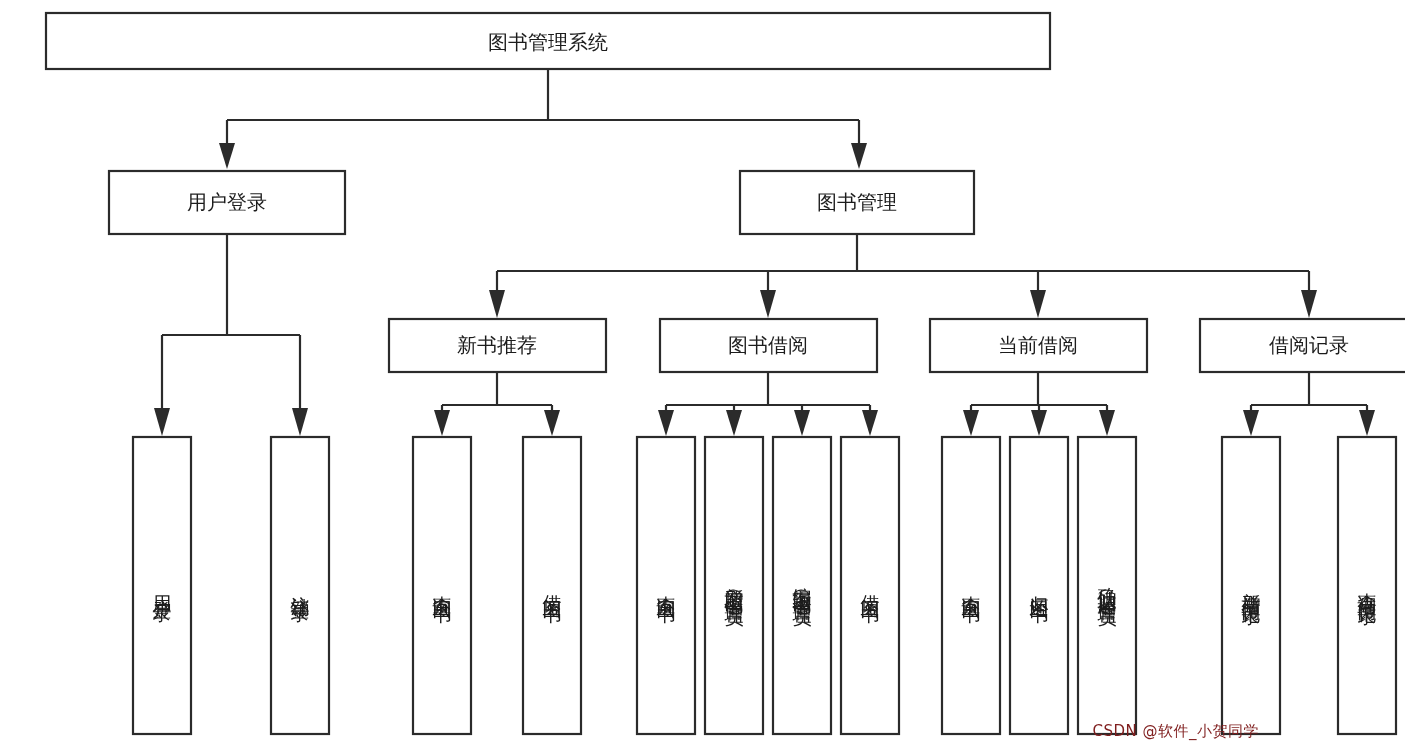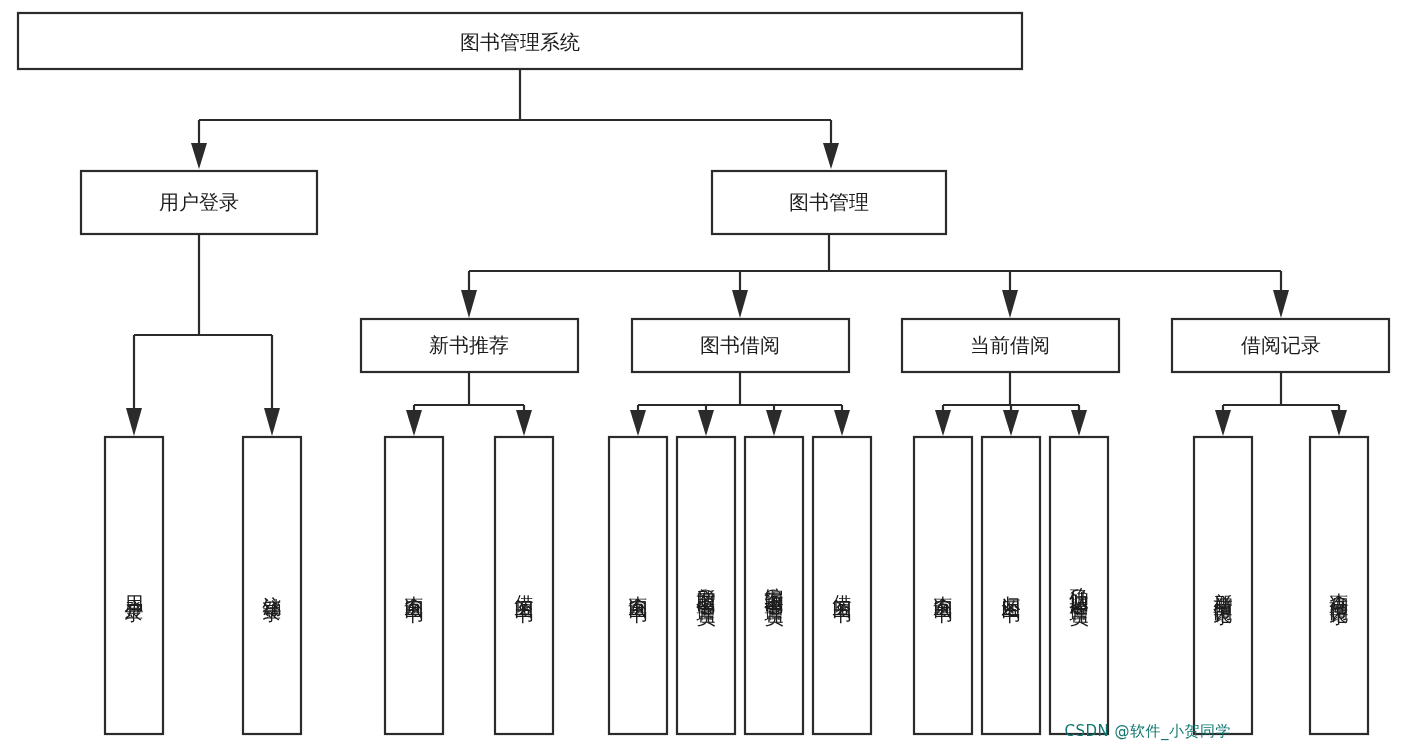--- a/index.html
+++ b/index.html
@@ -11,20 +11,21 @@
     width: 1405px;
     height: 747px;
     font-family: "DejaVu Sans", "Liberation Sans", sans-serif;
     overflow: hidden;
   }
   #diagram-root {
     position: relative;
     width: 1241px;
     height: 747px;
     background: #ffffff;
+    margin-left: 28px;
   }
   svg.diagram-canvas {
     position: absolute;
     top: 0;
     left: 0;
     width: 1405px;
     height: 747px;
     display: block;
   }
   .node-box {
@@ -64,21 +65,21 @@
     text-align: center;
     white-space: nowrap;
     pointer-events: none;
   }
   .watermark {
     position: absolute;
     right: 10px;
     bottom: 6px;
     font-family: "DejaVu Sans", "Liberation Sans", sans-serif;
     font-size: 15px;
-    color: #0f766e;
+    color: #7f1d1d;
     letter-spacing: 0.5px;
     white-space: nowrap;
   }
 </style>
 </head>
 <body>
 
 <div id="diagram-root">
 
   <svg class="diagram-canvas" viewBox="0 0 1405 747" xmlns="http://www.w3.org/2000/svg">

